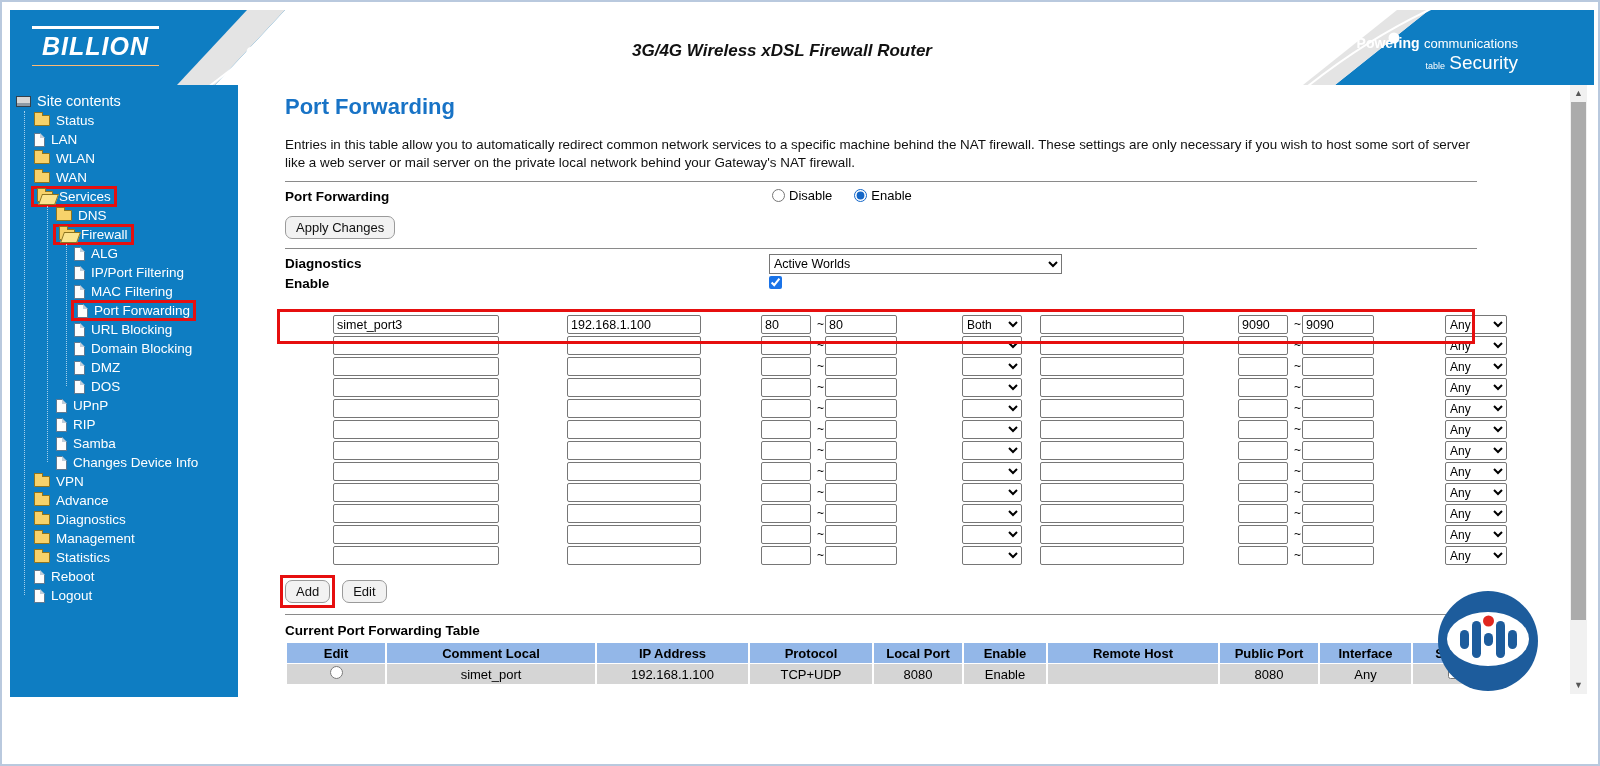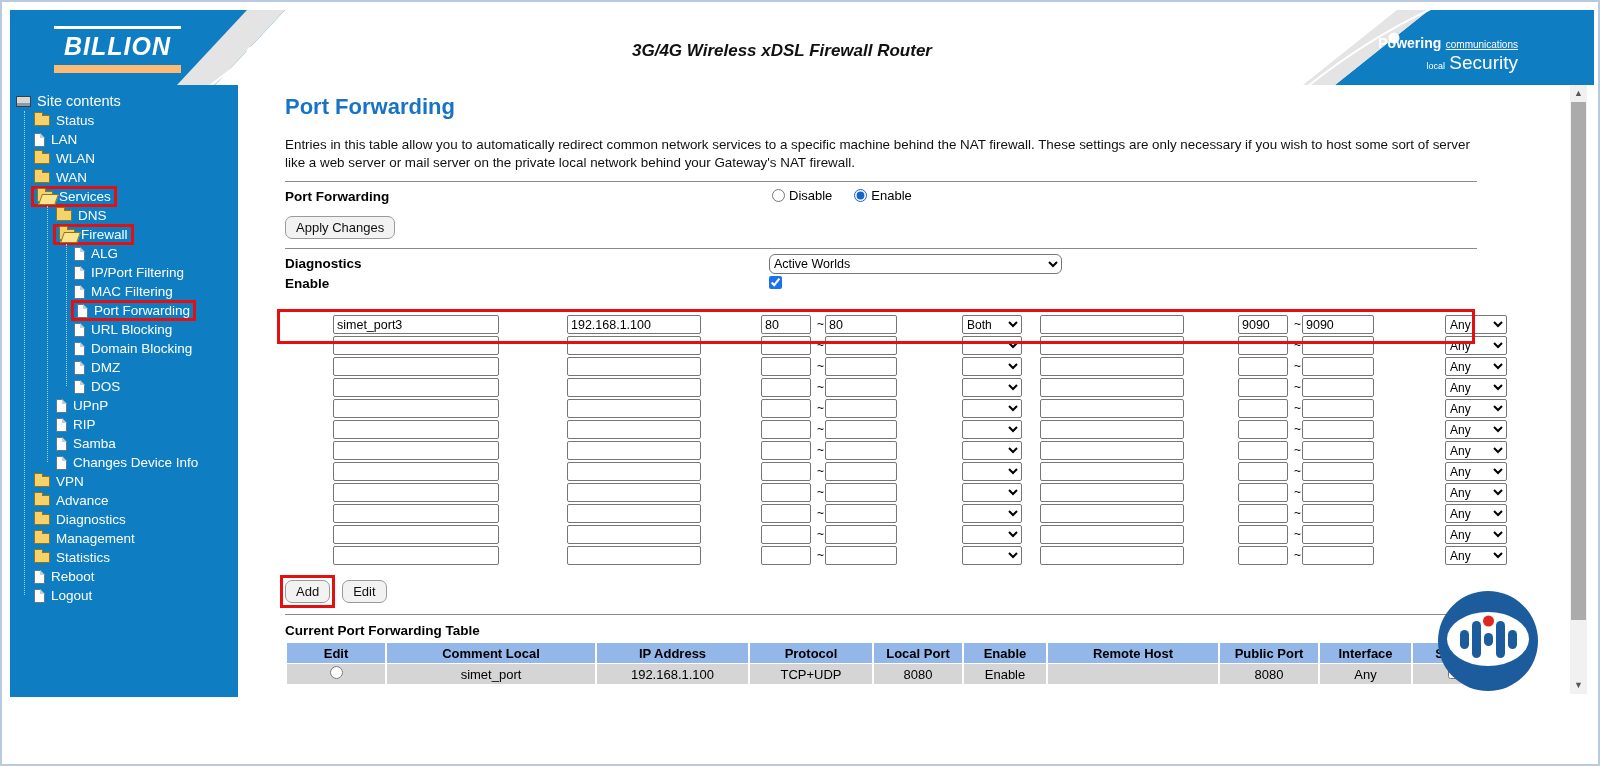--- a/index.html
+++ b/index.html
@@ -4,28 +4,28 @@
 <style>
   * { box-sizing: border-box; margin: 0; padding: 0; }
   html,body { background:#fff; font-family:"Liberation Sans", sans-serif; }
   .frame{ position:relative; width:1600px; height:766px; background:#fff;
           border:2px solid #b9c9de; overflow:hidden; }
   .page{ position:relative; width:1596px; height:762px; }
 
   
   .header{ position:absolute; left:8px; top:8px; width:1584px; height:75px; background:#0e7dc2; }
   .header svg{ position:absolute; left:0; top:0; }
-  .logo-box{ position:absolute; left:44px; top:16px; padding:3px 10px 4px 10px;
-             border-top:3px solid #fff; border-bottom:8px solid #fdba74;text-align:center; }
+  .logo-box{ position:absolute; left:22px; top:16px; padding:3px 10px 4px 10px;
+             border-top:3px solid #fff; border-bottom:1px solid #fdba74;text-align:center; }
   .logo-text{ color:#fff; font-size:25px; font-weight:bold; font-style:italic; letter-spacing:1px; }
   .hd-title{ position:absolute; left:292px; top:31px; width:960px; text-align:center;
              font-size:17px; font-weight:bold; font-style:italic; color:#111; }
   .tagline{ position:absolute; right:76px; top:24px; text-align:right; color:#fff; line-height:1.15; }
   .tag-powering{ font-size:14px; font-weight:bold; }
-  .tag-comm{ font-size:10px;text-decoration:underline; }
+  .tag-comm{ font-size:13px; }
   .tag-with{ font-size:9px; }
   .tag-security{ font-size:19px; }
 
   
   .sidebar{ position:absolute; left:8px; top:83px; width:228px; height:612px;
             background:#0e7dc2; color:#fff; overflow:hidden; }
   .tree{ position:relative; padding-top:6px; }
   .tree-root{ height:20px; display:flex; align-items:center; gap:6px; padding-left:6px;
               font-size:14.5px; }
   .tree-item{ height:19px; display:flex; align-items:center; font-size:13.5px; white-space:nowrap; }
@@ -60,21 +60,21 @@
                 align-items:center; gap:4px; }
   .radio-group .gap{ width:14px; }
   input[type=radio]{ width:13px; height:13px; accent-color:#1467c8; }
   input[type=checkbox]{ width:13px; height:13px; accent-color:#1a73e8; }
   .btn{ font-size:13px; background:#f2f2f2; border:1px solid #9a9a9a; border-radius:7px;
         padding:3px 10px; color:#111; cursor:pointer; }
   .apply-row{ margin:7px 0 0 47px; }
   .row-app{ height:20px; margin-top:5px; }
   .row-en{ height:20px; }
   .app-select{ position:absolute; left:484px; top:0; width:293px; height:20px; font-size:12.5px;
-               border:1px solid #767676; border-radius:6px; background:#fff; }
+               border:1px solid #767676; border-radius:0; background:#fff; }
   .en-check{ position:absolute; left:484px; top:2px; }
 
   .form-area{ position:relative; margin:16px 0 0 47px; width:1192px; }
   .fhead{ position:relative; height:17px; }
   .fhead span{ position:absolute; top:0; font-size:13px; font-weight:bold; white-space:nowrap; }
   .rows-wrap{ position:relative; margin-top:20px;padding-left:48px; }
   .frow{ position:relative; height:21px; }
   .fin{ position:absolute; top:1px; height:19px; font-size:12.5px; padding:0 3px;
         border:1px solid #767676; border-radius:2px; }
   .tilde{ position:absolute; top:3px; font-size:12px; }
@@ -124,21 +124,21 @@
     <div class="logo-box">
       <span class="logo-text">BILLION</span>
     </div>
     <div class="hd-title">3G/4G Wireless xDSL Firewall Router</div>
     <div class="tagline">
       <div>
         <span class="tag-powering">Powering</span>
         <span class="tag-comm">communications</span>
       </div>
       <div>
-        <span class="tag-with">local</span>
+        <span class="tag-with">table</span>
         <span class="tag-security">Security</span>
       </div>
     </div>
   </div>
 
   <div class="sidebar">
     <div class="tree" id="tree">
       <div class="vline" style="left:14px; top:26px; height:484px;"></div>
       <div class="vline" style="left:37px; top:121px; height:256px;"></div>
       <div class="vline" style="left:56px; top:159px; height:142px;"></div>

